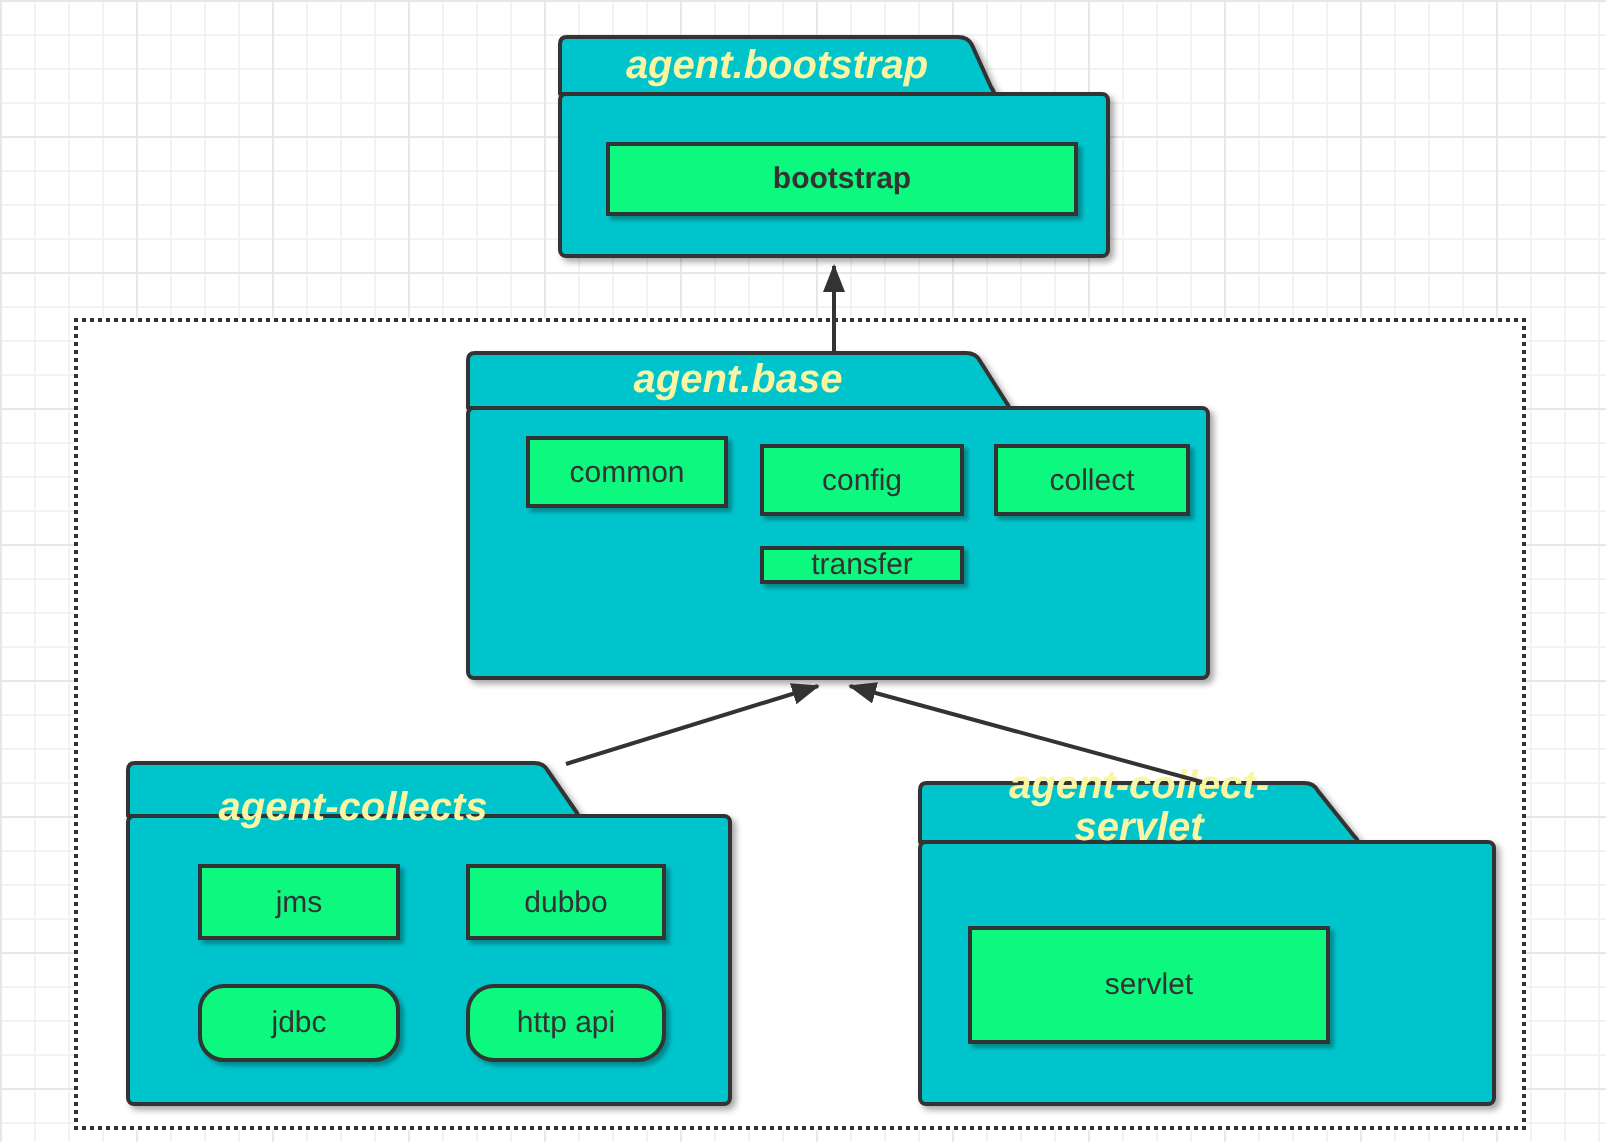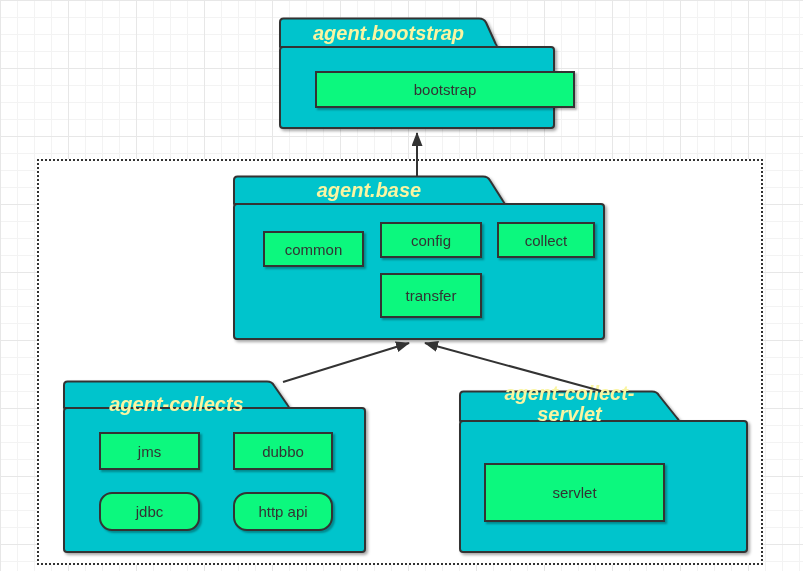--- a/index.html
+++ b/index.html
@@ -86,26 +86,26 @@
     <span>agent.base</span>
   </div>
   <div class="pkg-title" style="left:64px;top:382px;width:225px;height:44px;">
     <span>agent-collects</span>
   </div>
   <div class="pkg-title" style="left:460px;top:383px;width:219px;height:42px;">
     <span>agent-collect-</span>
     <span>servlet</span>
   </div>
 
-  <div class="module" style="left:315px;top:71px;width:260px;height:37px;">bootstrap</div>
+  <div class="module" style="left:303px;top:71px;width:236px;height:37px;font-weight:bold;">bootstrap</div>
 
-  <div class="module" style="left:263px;top:218px;width:101px;height:36px;margin-top:13px;">common</div>
+  <div class="module" style="left:263px;top:218px;width:101px;height:36px;">common</div>
   <div class="module" style="left:380px;top:222px;width:102px;height:36px;">config</div>
   <div class="module" style="left:497px;top:222px;width:98px;height:36px;">collect</div>
-  <div class="module" style="left:380px;top:273px;width:102px;height:45px;">transfer</div>
+  <div class="module" style="left:380px;top:273px;width:102px;height:19px;">transfer</div>
 
   <div class="module" style="left:99px;top:432px;width:101px;height:38px;">jms</div>
   <div class="module" style="left:233px;top:432px;width:100px;height:38px;">dubbo</div>
   <div class="module" style="left:99px;top:492px;width:101px;height:39px;border-radius:13px;">jdbc</div>
   <div class="module" style="left:233px;top:492px;width:100px;height:39px;border-radius:14px;">http api</div>
 
   <div class="module" style="left:484px;top:463px;width:181px;height:59px;">servlet</div>
 
   <svg class="layer arrows">
     <defs>

